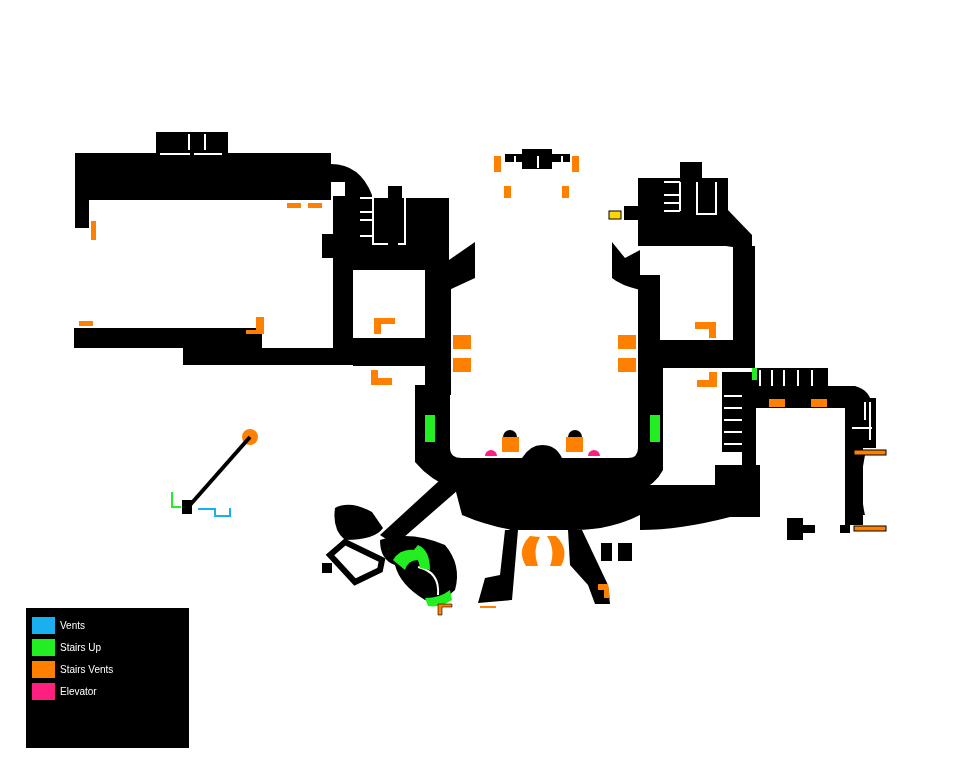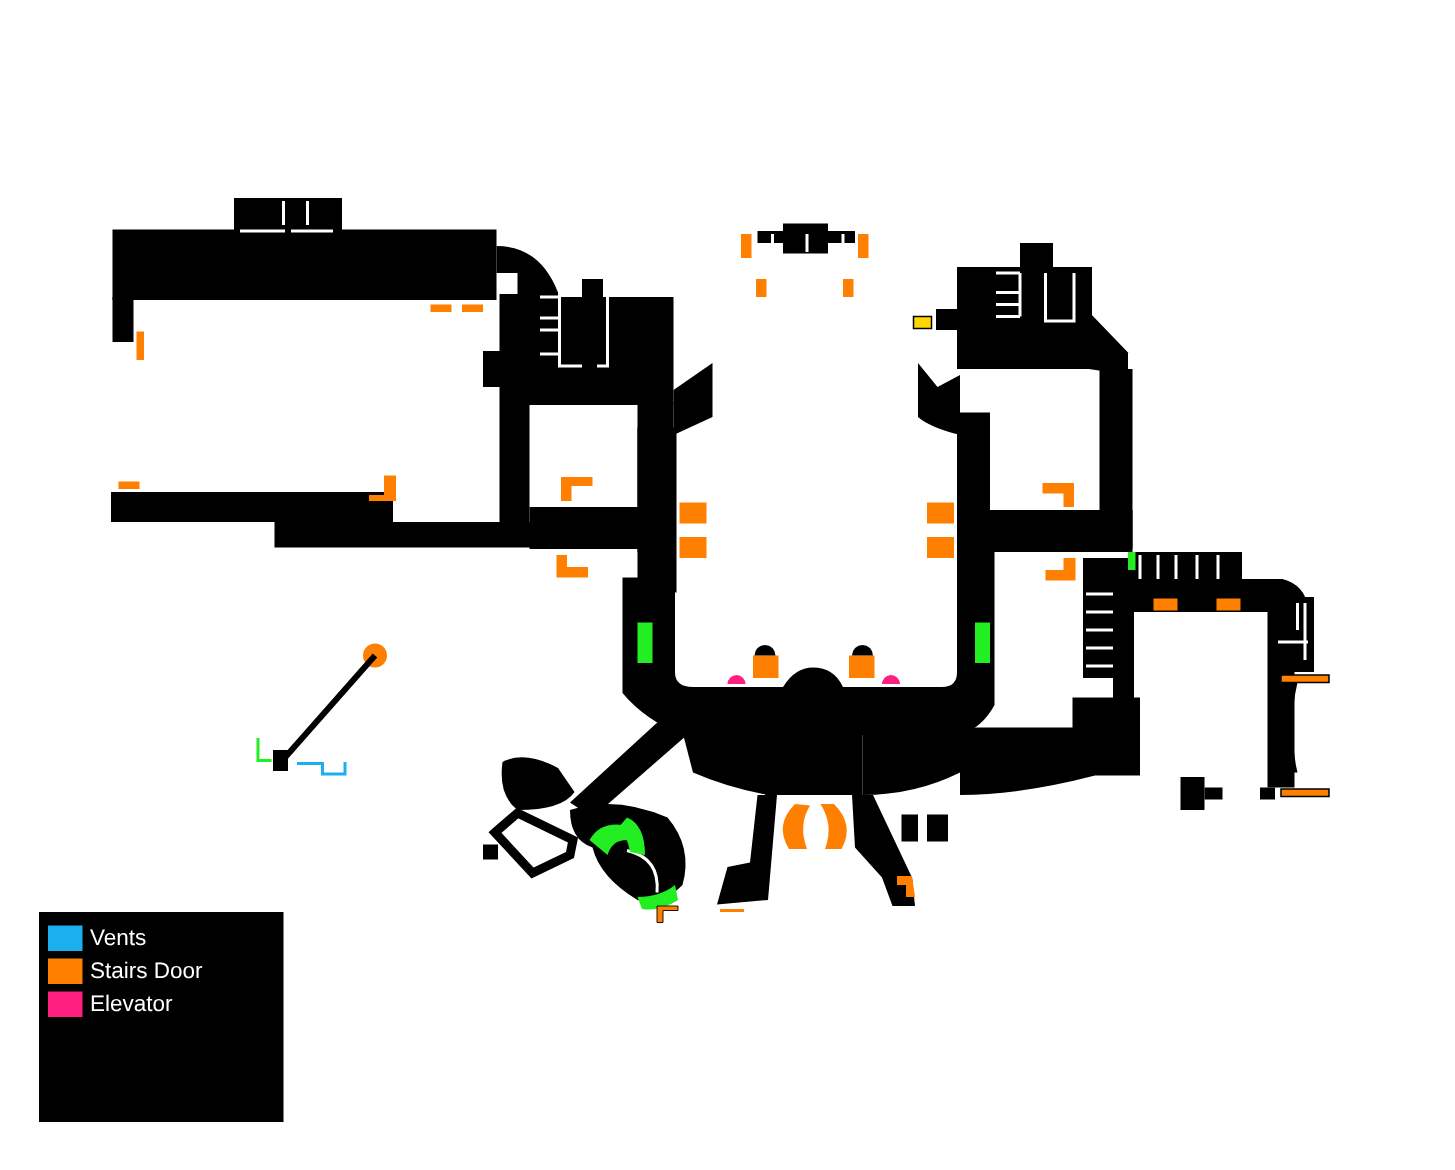--- a/index.html
+++ b/index.html
@@ -4,21 +4,21 @@
 <style>
   html, body { margin: 0; padding: 0; background: #ffffff; }
   body { width: 970px; height: 780px; position: relative; overflow: hidden; font-family: "Liberation Sans", sans-serif; }
   #map { position: absolute; left: 0; top: 0; width: 970px; height: 780px; }
   .legend {
     position: absolute; left: 26px; top: 608px; width: 163px; height: 140px;
     background: #000000; color: #ffffff; box-sizing: border-box; padding: 6px 0 0 6px;
   }
   .legend-row { display: flex; align-items: center; height: 22px; }
   .legend-swatch { width: 23px; height: 17px; margin-right: 5px; flex: 0 0 auto; }
-  .legend-label { font-family: "Liberation Sans", sans-serif; font-size: 15px; white-space: nowrap; }
+  .legend-label { font-family: "Liberation Sans", sans-serif; font-size: 10px; white-space: nowrap; }
 </style>
 </head>
 <body>
 
 <svg id="map" viewBox="0 0 970 780" xmlns="http://www.w3.org/2000/svg">
   <g fill="#000">
 
     <rect x="156" y="132" width="72" height="24"></rect>
     <rect x="75" y="153" width="256" height="47"></rect>
     <rect x="75" y="198" width="14" height="30"></rect>
@@ -148,20 +148,24 @@
     <path d="M588,456 A6,6 0 0 1 600,456 Z" fill="#ff1f7f"></path>
   </g>
 </svg>
 
 <div class="legend">
   <div class="legend-row">
     <span class="legend-swatch" style="background:#1ab0f0"></span>
     <span class="legend-label">Vents</span>
   </div>
   <div class="legend-row">
+    <span class="legend-swatch" style="background:#22ee22"></span>
+    <span class="legend-label">Stairs Up</span>
+  </div>
+  <div class="legend-row">
     <span class="legend-swatch" style="background:#ff8000"></span>
-    <span class="legend-label">Stairs Door</span>
+    <span class="legend-label">Stairs Vents</span>
   </div>
   <div class="legend-row">
     <span class="legend-swatch" style="background:#ff1f7f"></span>
     <span class="legend-label">Elevator</span>
   </div>
 </div>
 
 </body></html>

